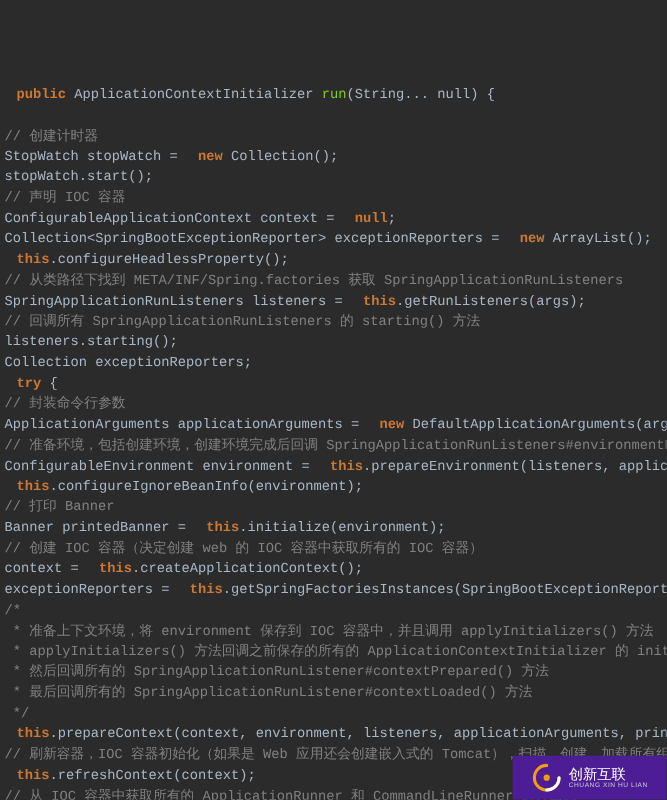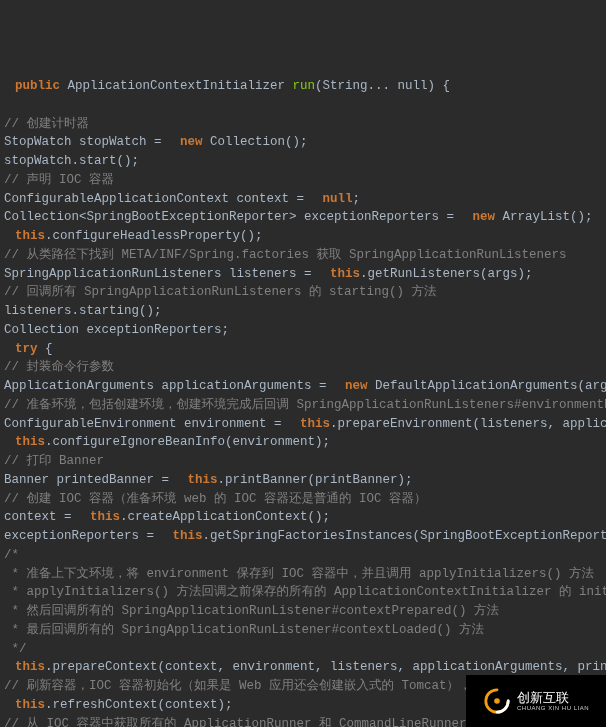--- a/index.html
+++ b/index.html
@@ -20,22 +20,22 @@
     padding: 2px 4px;
   }
   .kw { color: #cc7832; font-weight: bold; margin-left: 11px; }
   .comment { color: #808080; text-align: center; }
   .method { color: #84cc16; }
   .logo {
     position: absolute;
     right: 0;
     bottom: 0;
     width: 140px;
-    height: 52px;
-    background: #000000;
+    height: 40px;
+    background: #4c1d95;
     display: flex;
     align-items: center;
     justify-content: center;
     gap: 6px;
   }
   .logo-icon {
     width: 28px;
     height: 28px;
   }
   .logo-text {
@@ -70,22 +70,22 @@
 <span class="comment">// 回调所有 SpringApplicationRunListeners 的 starting() 方法</span>
 <span>listeners.starting();</span>
 <span>Collection exceptionReporters;</span>
 <span class="kw">try</span><span> {</span>
 <span class="comment">// 封装命令行参数</span>
 <span>ApplicationArguments applicationArguments = </span><span class="kw">new</span><span> DefaultApplicationArguments(args);</span>
 <span class="comment">// 准备环境，包括创建环境，创建环境完成后回调 SpringApplicationRunListeners#environmentPrepared</span>
 <span>ConfigurableEnvironment environment = </span><span class="kw">this</span><span>.prepareEnvironment(listeners, applicationArguments</span>
 <span class="kw">this</span><span>.configureIgnoreBeanInfo(environment);</span>
 <span class="comment">// 打印 Banner</span>
-<span>Banner printedBanner = </span><span class="kw">this</span><span>.printBanner(printBanner);</span>
-<span class="comment">// 创建 IOC 容器（准备环境 web 的 IOC 容器还是普通的 IOC 容器）</span>
+<span>Banner printedBanner = </span><span class="kw">this</span><span>.initialize(environment);</span>
+<span class="comment">// 创建 IOC 容器（决定创建 web 的 IOC 容器中获取所有的 IOC 容器）</span>
 <span>context = </span><span class="kw">this</span><span>.createApplicationContext();</span>
 <span>exceptionReporters = </span><span class="kw">this</span><span>.getSpringFactoriesInstances(SpringBootExceptionReporter.</span>
 <span class="comment">/*</span>
 <span class="comment"> * 准备上下文环境，将 environment 保存到 IOC 容器中，并且调用 applyInitializers() 方法</span>
 <span class="comment"> * applyInitializers() 方法回调之前保存的所有的 ApplicationContextInitializer 的 initialize() 方</span>
 <span class="comment"> * 然后回调所有的 SpringApplicationRunListener#contextPrepared() 方法</span>
 <span class="comment"> * 最后回调所有的 SpringApplicationRunListener#contextLoaded() 方法</span>
 <span class="comment"> */</span>
 <span class="kw">this</span><span>.prepareContext(context, environment, listeners, applicationArguments, printedBanner);</span>
 <span class="comment">// 刷新容器，IOC 容器初始化（如果是 Web 应用还会创建嵌入式的 Tomcat），扫描、创建、加载所有组件的地方</span>

